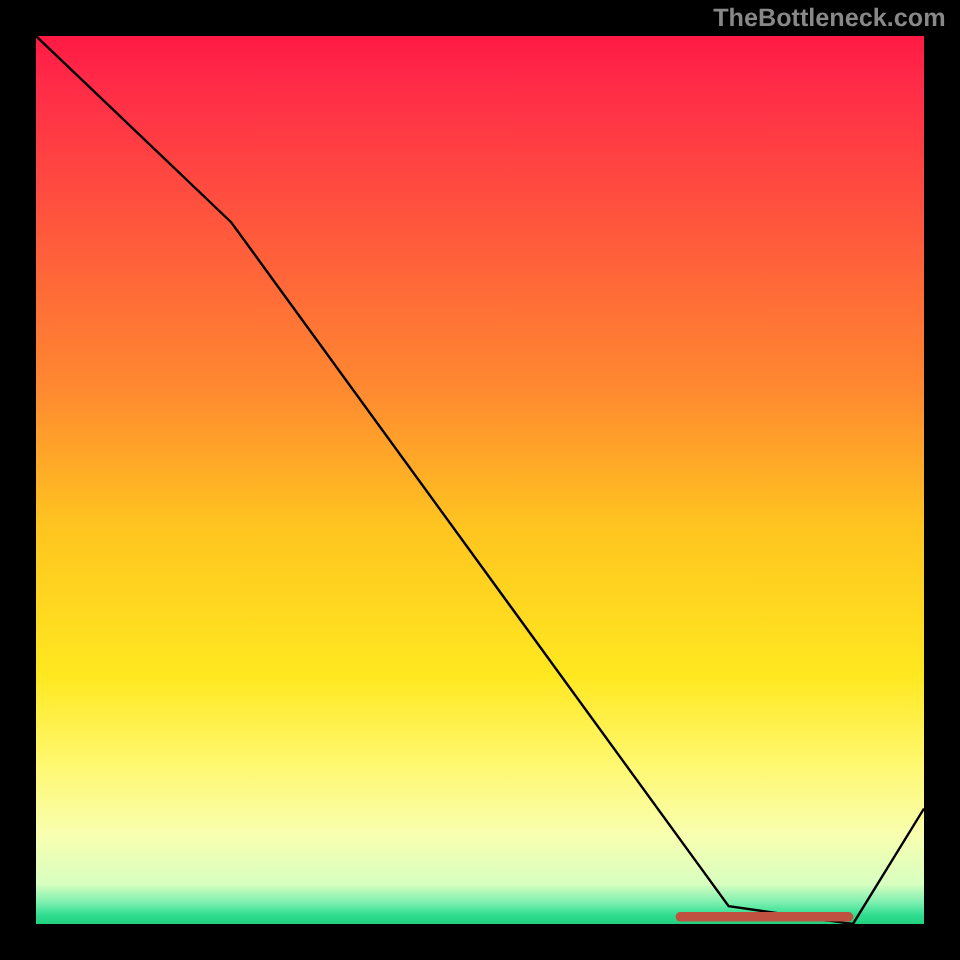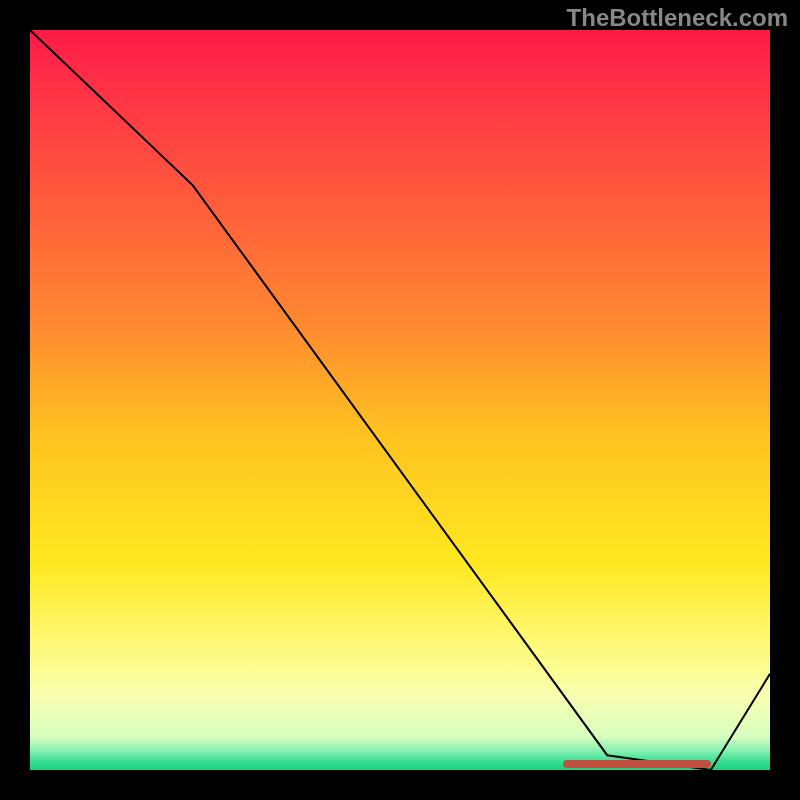--- a/index.html
+++ b/index.html
@@ -15,21 +15,21 @@
     width: 800px;
     height: 800px;
     position: relative;
     background: #000000;
   }
   .watermark {
     position: absolute;
     top: 4px;
     right: 12px;
     color: #888888;
-    font-size: 24px;
+    font-size: 21px;
     font-weight: bold;
     z-index: 10;
   }
   .plot-area {
     position: absolute;
     top: 30px;
     left: 30px;
     width: 740px;
     height: 740px;
   }

